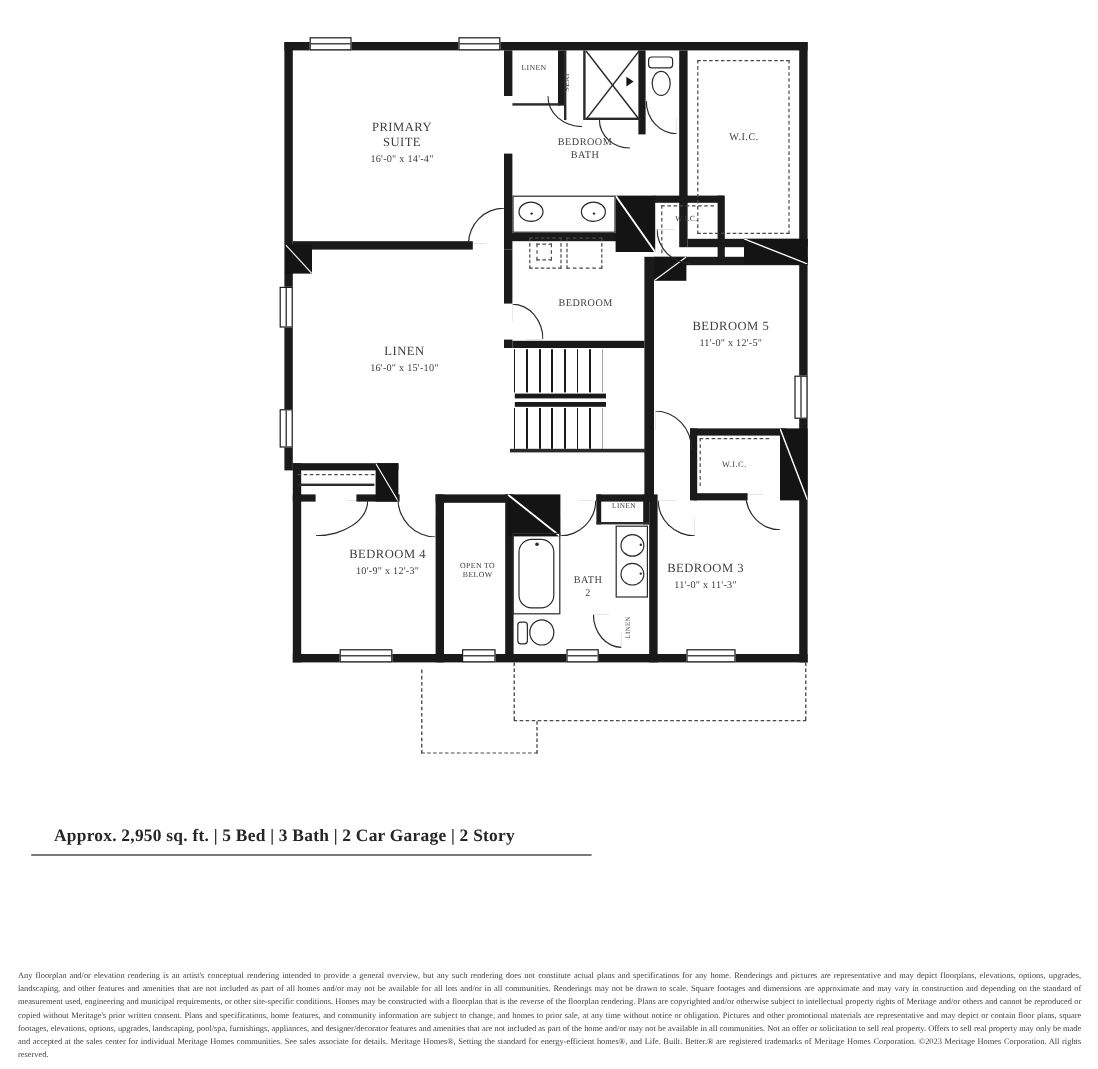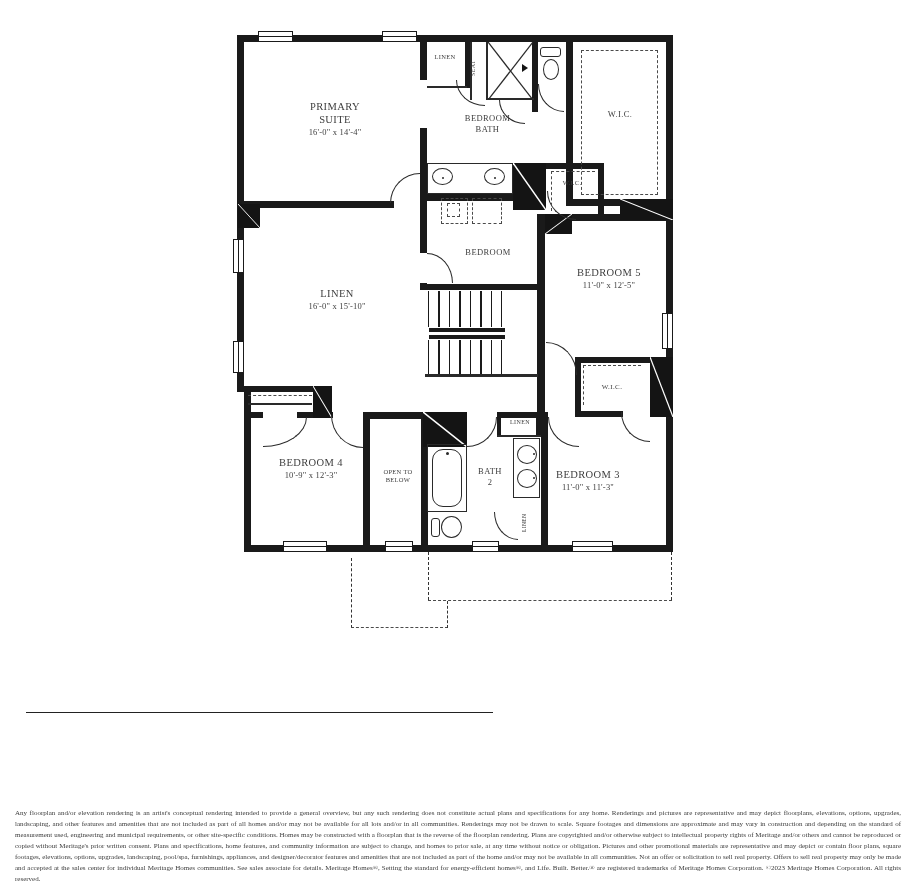--- a/index.html
+++ b/index.html
@@ -223,35 +223,36 @@
     <div class="lbl" style="left:450px;top:247px;width:76px;font-size:8.5px;">BEDROOM</div>
     <div class="lbl nm" style="left:287px;top:287px;width:100px;">
       <div>LINEN</div>
       <div class="dims">16'-0" x 15'-10"</div>
     </div>
     <div class="lbl nm" style="left:553px;top:266px;width:112px;">
       <div>BEDROOM 5</div>
       <div class="dims">11'-0" x 12'-5"</div>
     </div>
     <div class="lbl" style="left:585px;top:383px;width:54px;font-size:7px;">W.I.C.</div>
-    <div class="lbl nm" style="left:251px;top:456px;width:120px;">
+    <div class="lbl nm" style="left:263px;top:456px;width:120px;">
       <div>BEDROOM 4</div>
       <div class="dims">10'-9" x 12'-3"</div>
     </div>
     <div class="lbl sm" style="left:371px;top:468px;width:54px;">
       <div style="max-width:40px;margin:0 auto;">OPEN TO BELOW</div>
     </div>
     <div class="lbl" style="left:468px;top:462px;width:44px;font-size:8.5px;">
-      <div style="max-width:30px;margin:4px auto;">BATH 2</div>
+      <div style="max-width:30px;margin:16px auto;">BATH 2</div>
     </div>
     <div class="lbl" style="left:498px;top:419px;width:44px;font-size:6px;">LINEN</div>
     <div class="lbl vert" style="left:521px;top:506px;width:16px;height:34px;font-size:5.5px;">LINEN</div>
     <div class="lbl nm" style="left:530px;top:468px;width:116px;">
       <div>BEDROOM 3</div>
       <div class="dims">11'-0" x 11'-3"</div>
     </div>
   </div>
 
+  <div class="subtitle">Approx. 2,950 sq. ft. | 5 Bed | 3 Bath | 2 Car Garage | 2 Story</div>
   <div class="rule"></div>
 
   <div class="disc">Any floorplan and/or elevation rendering is an artist's conceptual rendering intended to provide a general overview, but any such rendering does not constitute actual plans and specifications for any home. Renderings and pictures are representative and may depict floorplans, elevations, options, upgrades, landscaping, and other features and amenities that are not included as part of all homes and/or may not be available for all lots and/or in all communities. Renderings may not be drawn to scale. Square footages and dimensions are approximate and may vary in construction and depending on the standard of measurement used, engineering and municipal requirements, or other site-specific conditions.  Homes may be constructed with a floorplan that is the reverse of the floorplan rendering. Plans are copyrighted and/or otherwise subject to intellectual property rights of Meritage and/or others and cannot be reproduced or copied without Meritage's prior written consent. Plans and specifications, home features, and community information are subject to change, and homes to prior sale, at any time without notice or obligation. Pictures and other promotional materials are representative and may depict or contain floor plans, square footages, elevations, options, upgrades, landscaping, pool/spa, furnishings, appliances, and designer/decorator features and amenities that are not included as part of the home and/or may not be available in all communities. Not an offer or solicitation to sell real property. Offers to sell real property may only be made and accepted at the sales center for individual Meritage Homes communities. See sales associate for details. Meritage Homes®, Setting the standard for energy-efficient homes®, and Life. Built. Better.® are registered trademarks of Meritage Homes Corporation. ©2023 Meritage Homes Corporation. All rights reserved.</div>
 
 </div>
 
 </body></html>

